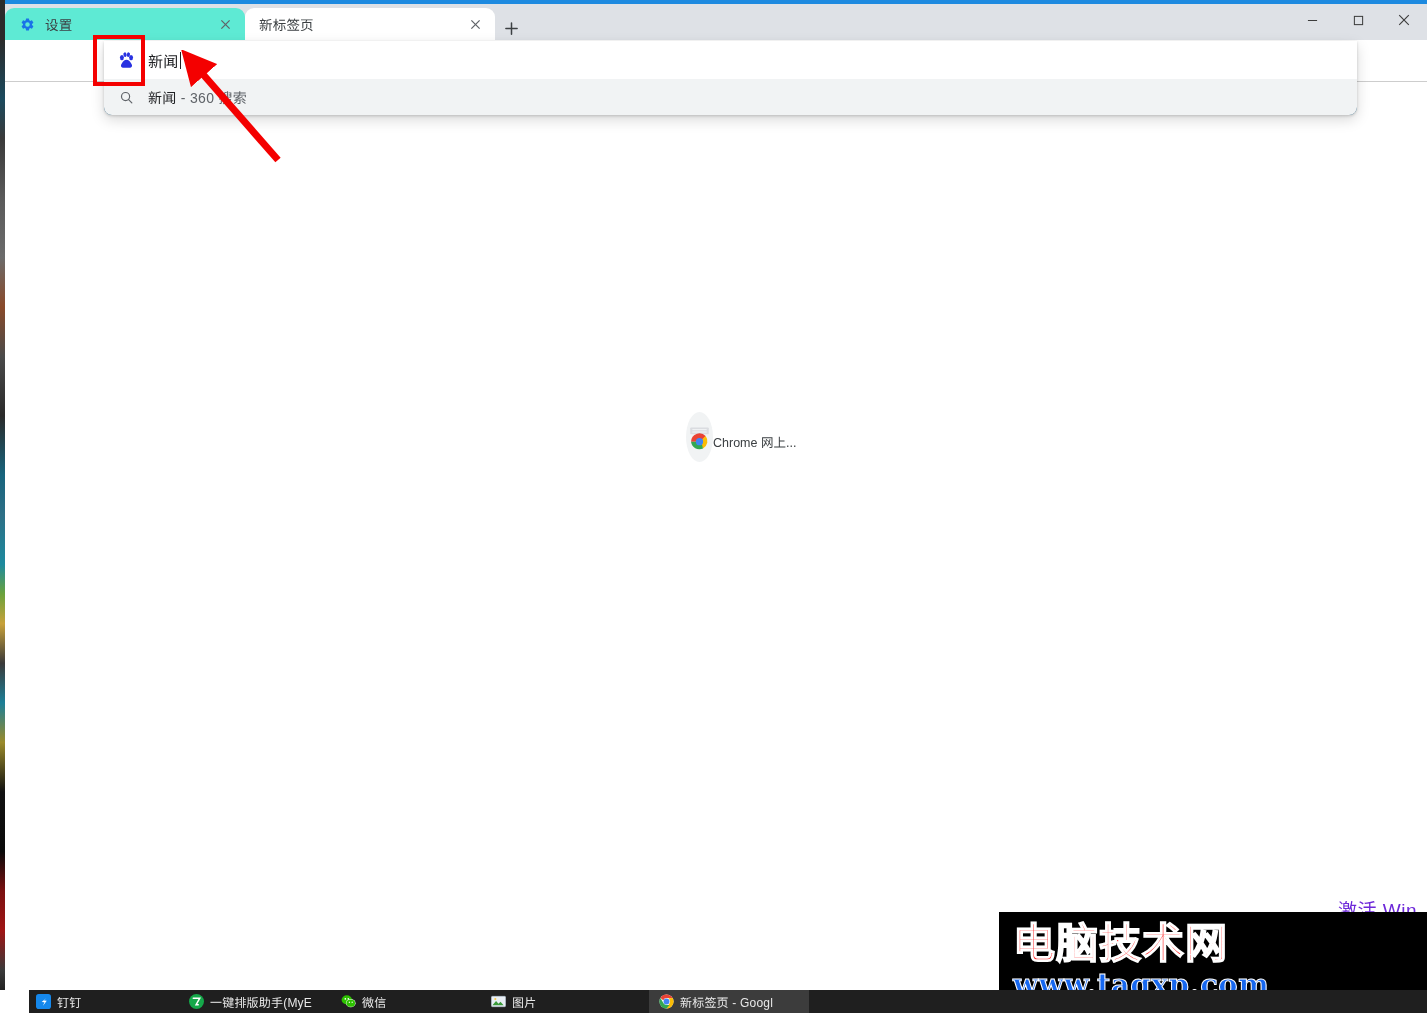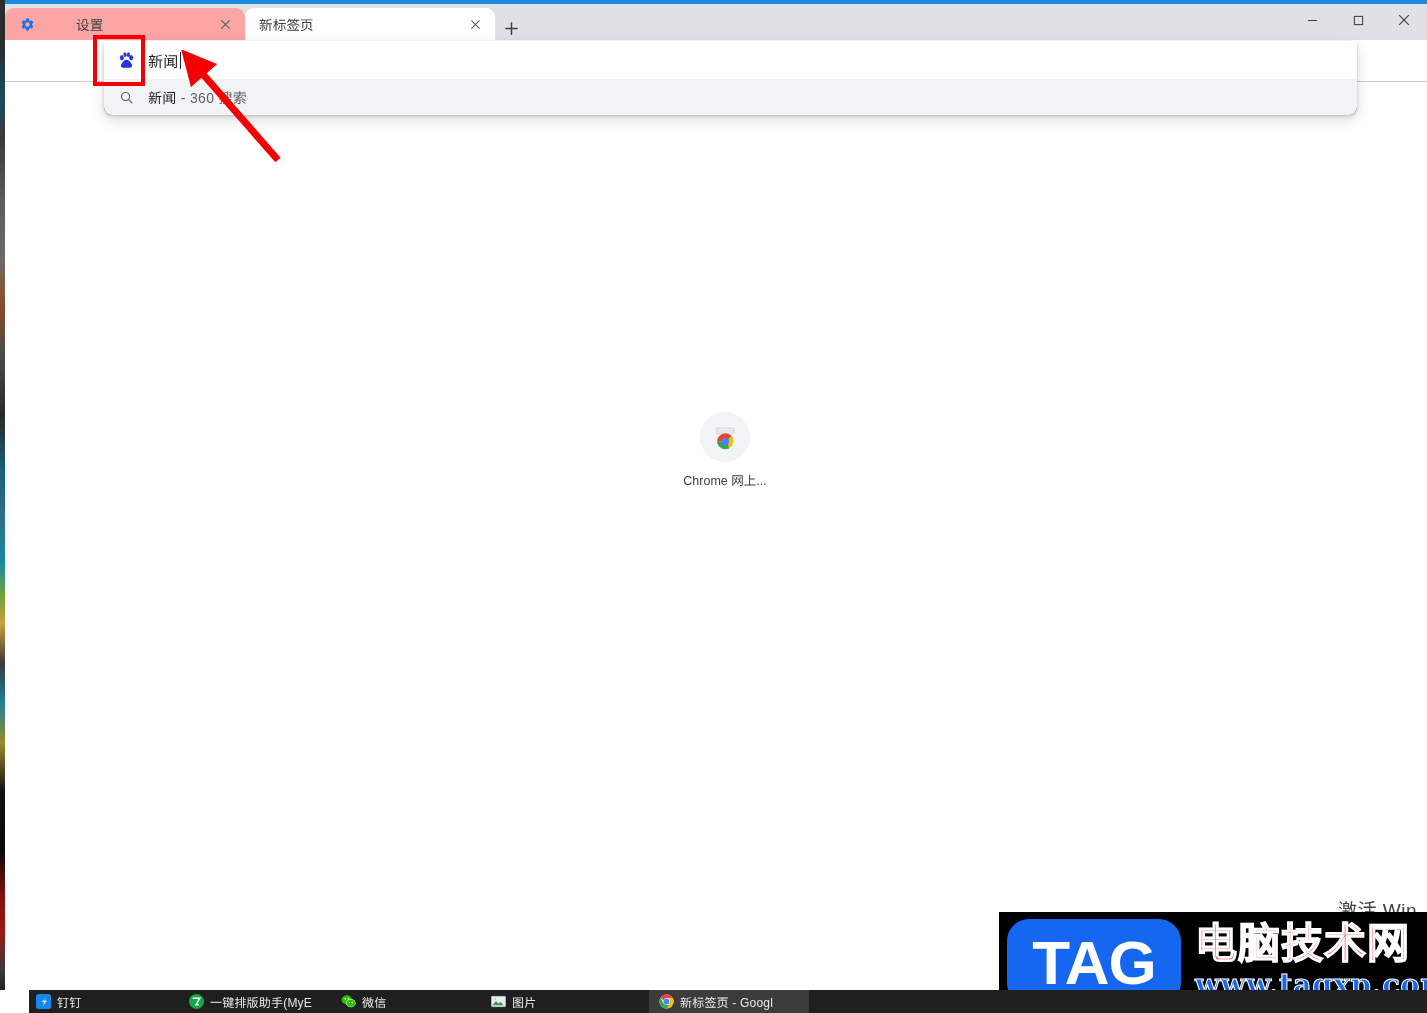--- a/index.html
+++ b/index.html
@@ -65,21 +65,21 @@
     top: 4px;
     height: 32px;
     display: flex;
     align-items: center;
     padding: 0 10px 0 14px;
     border-radius: 9px 9px 0 0;
     font-size: 13px;
     color: #3c4043;
     user-select: none;
   }
-  .tab.inactive { background: #fca5a5; gap: 31px; }
+  .tab.inactive { background: #5eead4; }
   .tab.active { background: #ffffff; }
 
   .tab-favicon {
     width: 17px; height: 17px;
     flex: 0 0 17px;
     margin-right: 9px;
     display: flex; align-items: center; justify-content: center;
   }
 
   .tab-title {
@@ -225,21 +225,21 @@
     width: 1422px; height: 908px;
     background: #ffffff;
     z-index: 5;
   }
 
   .shortcut {
     position: absolute;
     left: 681px; top: 330px;
     width: 78px;
     display: flex;
-    flex-direction: column;
+    flex-direction: row;
     align-items: center;
   }
   .shortcut-tile {
     width: 50px; height: 50px;
     border-radius: 50%;
     background: #f1f3f4;
     display: flex; align-items: center; justify-content: center;
   }
   .shortcut-label {
     margin-top: 8px;
@@ -247,21 +247,21 @@
     color: #3c4043;
     white-space: nowrap;
     text-align: center;
   }
 
   
   .activate-wm {
     position: absolute;
     left: 1338px; top: 895px;
     font-size: 19px;
-    color: #404040;
+    color: #6d28d9;
     white-space: nowrap;
     z-index: 8;
     letter-spacing: .5px;
   }
 
   
   .tag-wm {
     position: absolute;
     left: 999px; top: 912px;
     width: 428px; height: 100px;
@@ -503,23 +503,20 @@
           </g>
         </svg>
       </span>
       <span class="shortcut-label">Chrome 网上...</span>
     </div>
   </div>
 
   <div class="activate-wm">激活 Win</div>
 
   <div class="tag-wm">
-    <span class="tag-badge">
-      <span>TAG</span>
-    </span>
     <span class="tag-right">
       <span class="tag-cn">电脑技术网</span>
       <span class="tag-url">www.tagxp.com</span>
     </span>
   </div>
 
   <div class="taskbar">
 
     <div class="task-item" style="left:0px;">
       <span class="task-ico">

